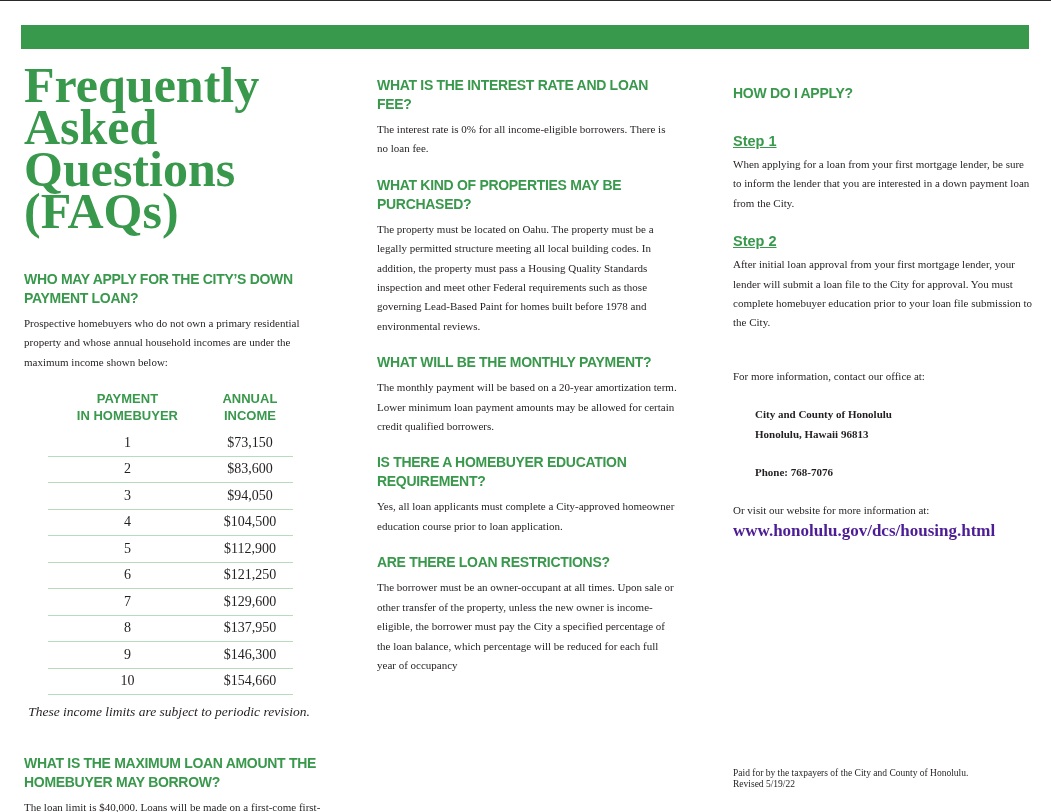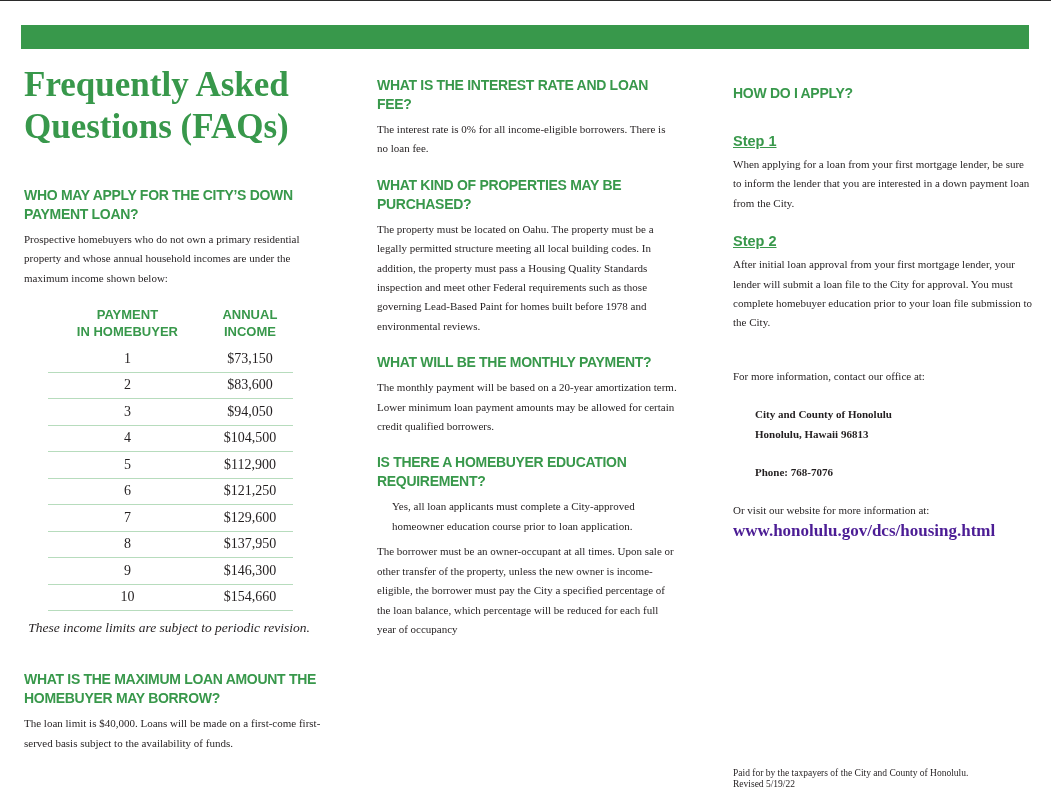--- a/index.html
+++ b/index.html
@@ -12,21 +12,21 @@
   .topline { position: absolute; left: 0; top: 0; width: 1051px; height: 1px; background: #2b2b2b; }
   .greenbar { position: absolute; left: 21px; top: 25px; width: 1008px; height: 24px; background: #38984b; }
   .col { position: absolute; top: 60px; }
   .col1 { left: 24px; width: 300px; }
   .col2 { left: 377px; width: 300px; }
   .col3 { left: 733px; width: 300px; }
 
   .title {
     font-family: "Liberation Serif", "DejaVu Serif", serif;
     font-weight: bold; color: #38984b;
-    font-size: 35px; line-height: 42px; margin: 4px 0 0 0;
+    font-size: 50px; line-height: 42px; margin: 4px 0 0 0;
   }
   .q {
     font-family: "Liberation Sans", "DejaVu Sans", sans-serif;
     font-weight: bold; color: #38984b;
     font-size: 14px; line-height: 19px; letter-spacing: -0.3px;
     text-transform: uppercase; margin: 0;
   }
   .a {
     font-family: "Liberation Serif", "DejaVu Serif", serif;
     font-size: 11px; line-height: 19.4px; margin: 0; color: #231f20;
@@ -143,22 +143,23 @@
   <h2 class="q">WHAT IS THE INTEREST RATE AND LOAN FEE?</h2>
   <p class="a" style="margin-top:6px;">The interest rate is 0% for all income-eligible borrowers. There is no loan fee.</p>
 
   <h2 class="q" style="margin-top:17px;">WHAT KIND OF PROPERTIES MAY BE PURCHASED?</h2>
   <p class="a" style="margin-top:6px;">The property must be located on Oahu. The property must be a legally permitted structure meeting all local building codes. In addition, the property must pass a Housing Quality Standards inspection and meet other Federal requirements such as those governing Lead-Based Paint for homes built before 1978 and environmental reviews.</p>
 
   <h2 class="q" style="margin-top:17px;">WHAT WILL BE THE MONTHLY PAYMENT?</h2>
   <p class="a" style="margin-top:6px;">The monthly payment will be based on a 20-year amortization term. Lower minimum loan payment amounts may be allowed for certain credit qualified borrowers.</p>
 
   <h2 class="q" style="margin-top:17px;">IS THERE A HOMEBUYER EDUCATION REQUIREMENT?</h2>
-  <p class="a" style="margin-top:6px;margin-left:15px;">Yes, all loan applicants must complete a City-approved homeowner education course prior to loan application.</p>
+  <p class="a" style="margin-top:6px;">Yes, all loan applicants must complete a City-approved homeowner education course prior to loan application.</p>
 
+  <h2 class="q" style="margin-top:17px;">ARE THERE LOAN RESTRICTIONS?</h2>
   <p class="a" style="margin-top:6px;">The borrower must be an owner-occupant at all times. Upon sale or other transfer of the property, unless the new owner is income-eligible, the borrower must pay the City a specified percentage of the loan balance, which percentage will be reduced for each full year of occupancy</p>
 </div>
 
 <div class="col col3" style="top:84px;">
   <h2 class="q">HOW DO I APPLY?</h2>
 
   <p class="step" style="margin-top:30px;">Step 1</p>
   <p class="a" style="margin-top:6px;">When applying for a loan from your first mortgage lender, be sure to inform the lender that you are interested in a down payment loan from the City.</p>
 
   <p class="step" style="margin-top:20px;">Step 2</p>

